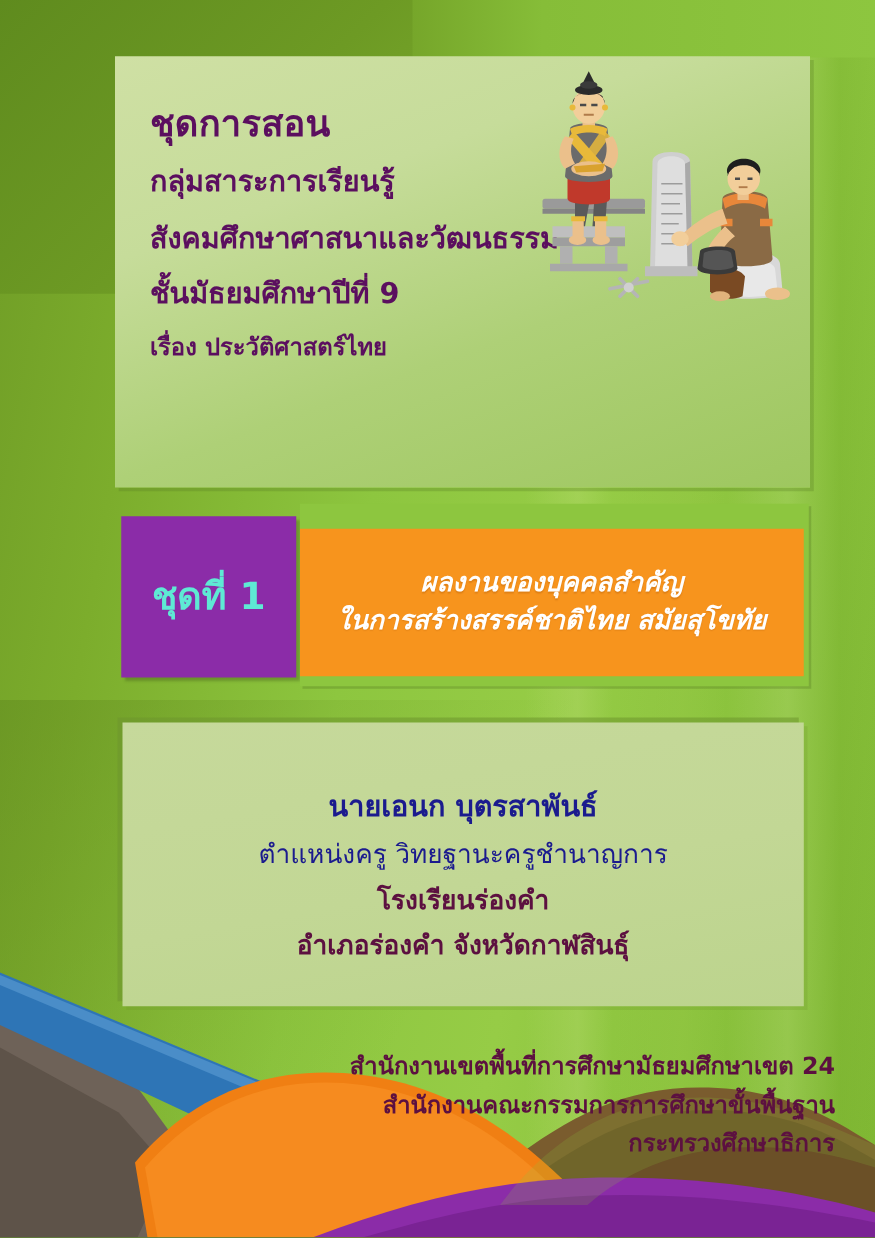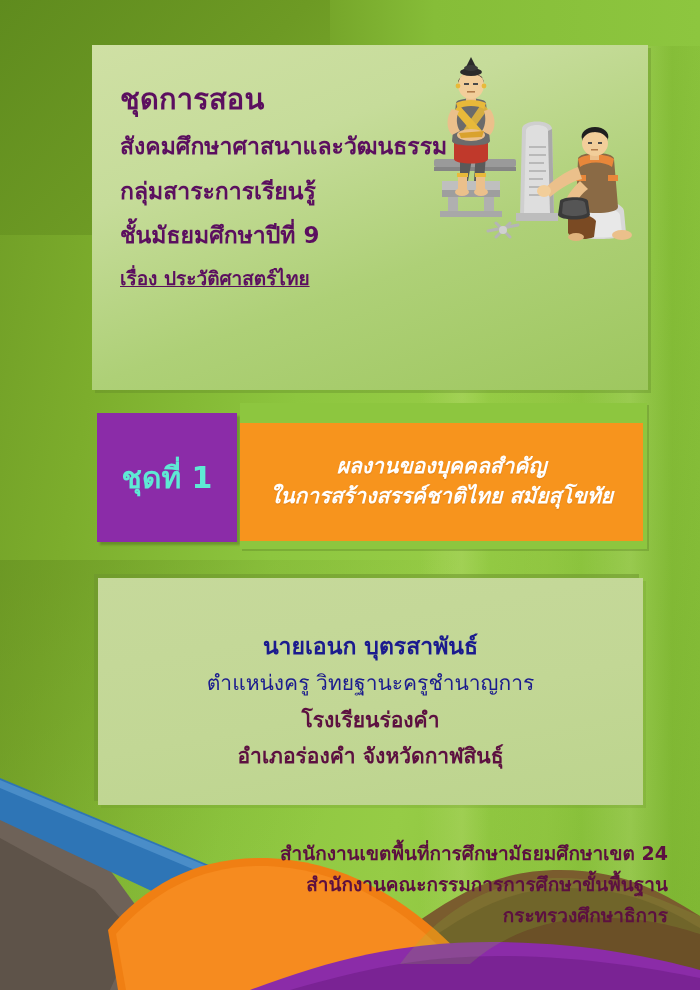--- a/index.html
+++ b/index.html
@@ -98,21 +98,20 @@
     line-height: 1.06;
     margin-bottom: 20px;
     white-space: nowrap;
   }
   .t-sub {
     color: #5B0F5F;
     font-size: 19px;
     font-weight: bold;
     line-height: 1.1;
     margin-top: 4px;
-    text-decoration: underline;
   }
 
   
   .illus {
     position: absolute;
     right: 8px; top: 10px;
     width: 214px; height: 220px;
   }
   .illus svg { display:block; width: 214px; height: 220px; }
 
@@ -246,22 +245,22 @@
       <path d="M250,270 C330,240 400,222 490,222 C580,222 650,236 700,250 L700,270 Z" fill="#8B2CA8"></path>
       <path d="M290,270 C360,250 420,236 500,236 C580,236 650,248 700,258 L700,270 Z" fill="#7A2394"></path>
 
       <path d="M470,244 C500,218 540,200 590,198 C640,196 675,206 700,214 L700,196 C660,180 620,158 560,158 C480,158 430,204 400,244 Z" fill="#8DC63F" opacity="0.18"></path>
     </svg>
   </div>
 
   <div class="header-card">
     <div class="header-text">
       <div class="t-main">ชุดการสอน</div>
+      <div class="t-line">กลุ่มสาระการเรียนรู้</div>
       <div class="t-line">สังคมศึกษาศาสนาและวัฒนธรรม</div>
-      <div class="t-line">กลุ่มสาระการเรียนรู้</div>
       <div class="t-line">ชั้นมัธยมศึกษาปีที่ 9</div>
       <div class="t-sub">เรื่อง  ประวัติศาสตร์ไทย</div>
     </div>
 
     <div class="illus">
       <svg viewBox="0 0 214 220" aria-hidden="true">
 
         <rect x="16" y="126" width="58" height="9" fill="#BFBFBF"></rect>
         <rect x="16" y="135" width="58" height="7" fill="#9E9E9E"></rect>
         <rect x="22" y="142" width="10" height="14" fill="#B0B0B0"></rect>

